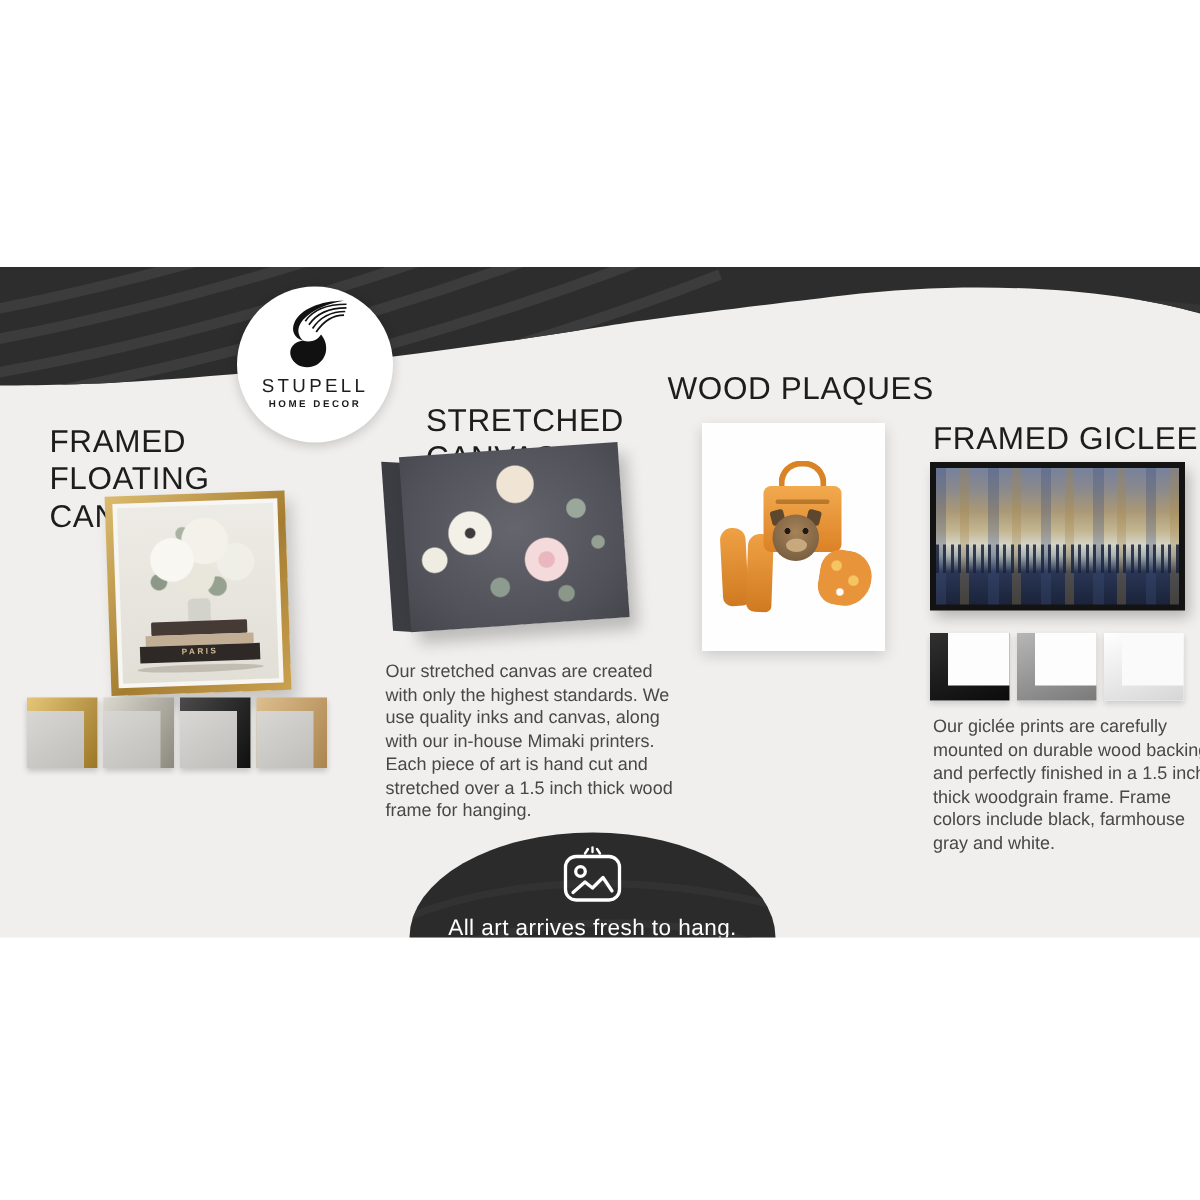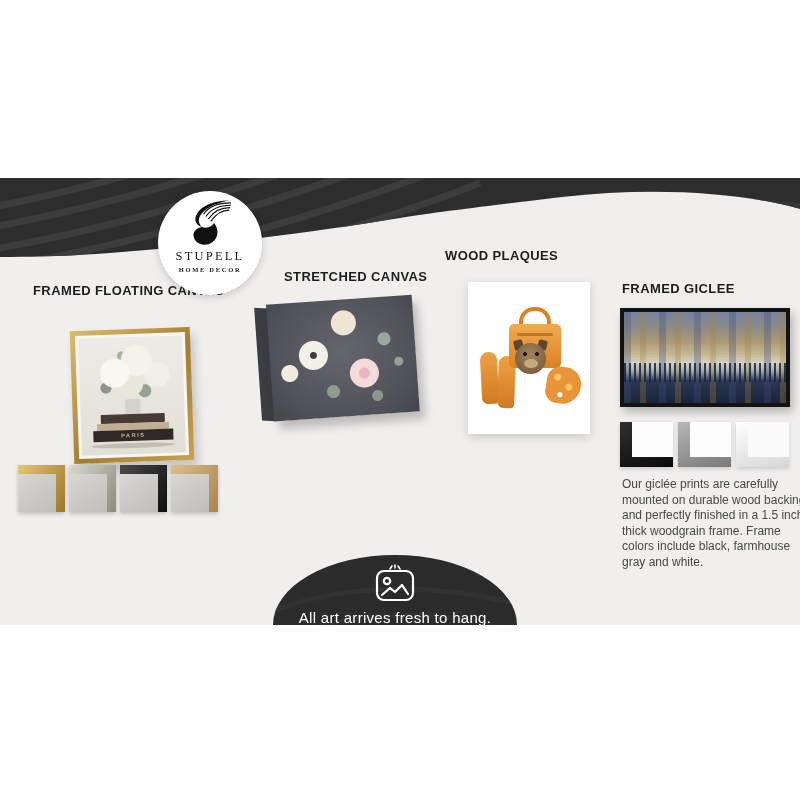--- a/index.html
+++ b/index.html
@@ -11,28 +11,28 @@
   .content {
     position:absolute; left:0; top:178px; width:800px; height:447px;
     background:#f0efed; overflow:hidden;
   }
   .topband { position:absolute; left:0; top:0; width:800px; height:110px; }
 
   
   .logo-circle {
     position:absolute; left:158px; top:13px; width:104px; height:104px;
     background:#ffffff; border-radius:50%; text-align:center;
-    box-shadow:0 2px 8px rgba(0,0,0,.18); z-index:5;font-family:Liberation Serif, serif;
+    box-shadow:0 2px 8px rgba(0,0,0,.18); z-index:5;
   }
   .logo-mark { margin-top:7px; }
   .brand-name { font-size:12.5px; letter-spacing:2.2px; color:#1c1c1c; font-weight:500; margin-top:-3px; }
   .brand-tagline { font-size:6.5px; letter-spacing:1.7px; color:#1c1c1c; font-weight:700; margin-top:2px; }
 
   .sec-title {
-    position:absolute; font-weight:700; font-size:13px; line-height:1.18;
+    position:absolute; font-weight:400; font-size:21px; line-height:1.18;
     letter-spacing:.4px; color:#1d1d1d;
   }
   .sec-desc {
     position:absolute; font-size:12px; line-height:15.5px; color:#484848;
   }
 
   
   .fp-frame {
     position:absolute; left:72px; top:151px; width:120px; height:133px;
     background:linear-gradient(135deg,#dcbb6e,#a57d31 55%,#c9a14f);
@@ -251,20 +251,21 @@
           <div class="inner2"></div>
         </div>
       <div class="sw2 sw2-gray">
           <div class="inner2"></div>
         </div>
       <div class="sw2 sw2-white">
           <div class="inner2"></div>
         </div>
     </div>
 
+    <div class="sec-desc" style="left:257px; top:262px; width:192px;">Our stretched canvas are created with only the highest standards. We use quality inks and canvas, along with our in-house Mimaki printers. Each piece of art is hand cut and stretched over a 1.5 inch thick wood frame for hanging.</div>
     <div class="sec-desc" style="left:622px; top:299px; width:187px;">Our giclée prints are carefully mounted on durable wood backing, and perfectly finished in a 1.5 inch thick woodgrain frame. Frame colors include black, farmhouse gray and white.</div>
 
     <div class="footer-dome">
       <svg class="dome-swirls" width="244" height="140" viewBox="0 0 244 140">
         <g fill="none" stroke="#383838" stroke-width="5" opacity="0.6">
           <path d="M-10,60 C60,30 150,25 250,50"></path>
           <path d="M-10,90 C70,55 170,50 250,80"></path>
           <path d="M-10,120 C80,82 180,78 250,110"></path>
         </g>
       </svg>

